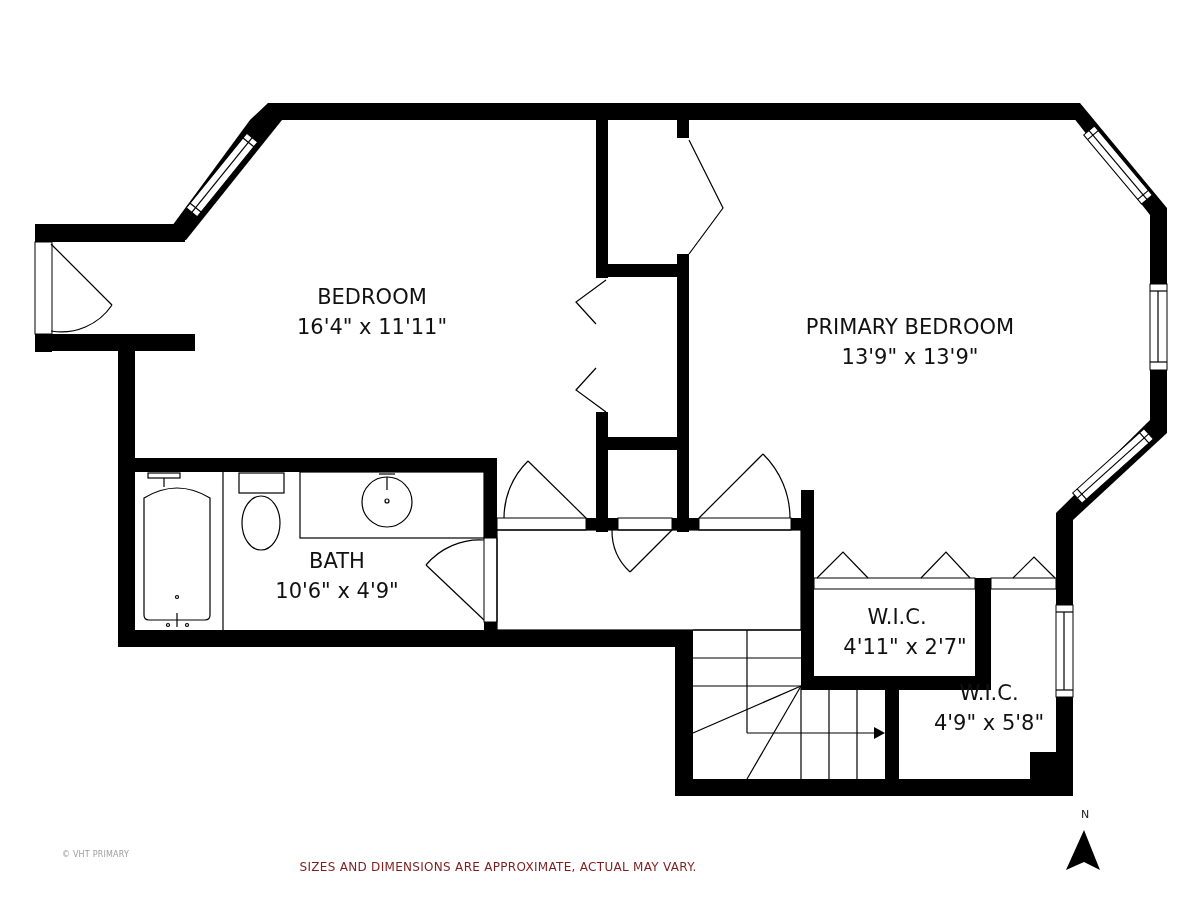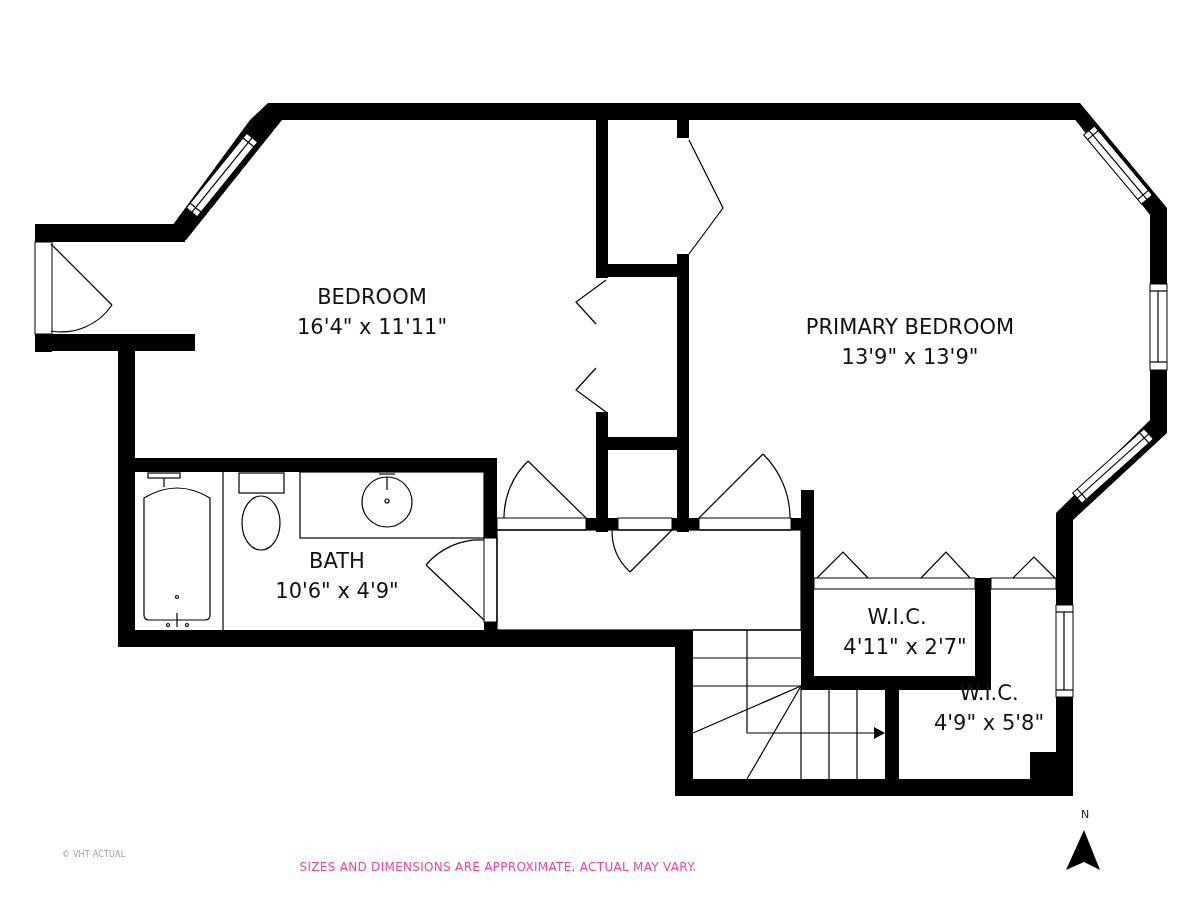--- a/index.html
+++ b/index.html
@@ -4,21 +4,21 @@
   <style>
     html, body { margin: 0; padding: 0; background: #ffffff; }
     body { width: 1200px; height: 900px; position: relative; overflow: hidden; font-family: "DejaVu Sans", sans-serif; }
     #plan { position: absolute; left: 0; top: 0; width: 1200px; height: 900px; }
     .wall { fill: #000000; }
     .thin { fill: none; stroke: #000000; stroke-width: 1.2; }
     .win { fill: #ffffff; stroke: #000000; stroke-width: 1; }
     .label { font-family: "DejaVu Sans", sans-serif; fill: #111111; text-anchor: middle; }
     .room-name { font-size: 21px; }
     .room-dim { font-size: 21px; }
-    .footer-note { position: absolute; left: 0; width: 996px; top: 860px; text-align: center; font-size: 12px; color: #ec4899; letter-spacing: 0.3px; }
+    .footer-note { position: absolute; left: 0; width: 996px; top: 860px; text-align: center; font-size: 12px; color: #7f1d1d; letter-spacing: 0.3px; }
     .copyright { position: absolute; left: 62px; top: 850px; font-size: 8px; color: #9c9c9c; letter-spacing: 0.2px; }
     .north-label { position: absolute; left: 1081px; top: 808px; font-size: 11px; color: #222; }
   </style>
 </head>
 <body>
 
 <svg id="plan" viewBox="0 0 1200 900" xmlns="http://www.w3.org/2000/svg">
 
   <g>
 
@@ -210,14 +210,14 @@
     <text class="label room-name" x="989" y="700">W.I.C.</text>
     <text class="label room-dim" x="989" y="730">4'9" x 5'8"</text>
   </g>
 
   <g>
     <polygon points="1084,830 1100,870 1084,862 1066,870" fill="#000000"></polygon>
   </g>
 </svg>
 
 <div class="north-label">N</div>
-<div class="copyright">© VHT ACTUAL</div>
+<div class="copyright">© VHT PRIMARY</div>
 <div class="footer-note">SIZES AND DIMENSIONS ARE APPROXIMATE, ACTUAL MAY VARY.</div>
 
 </body></html>

